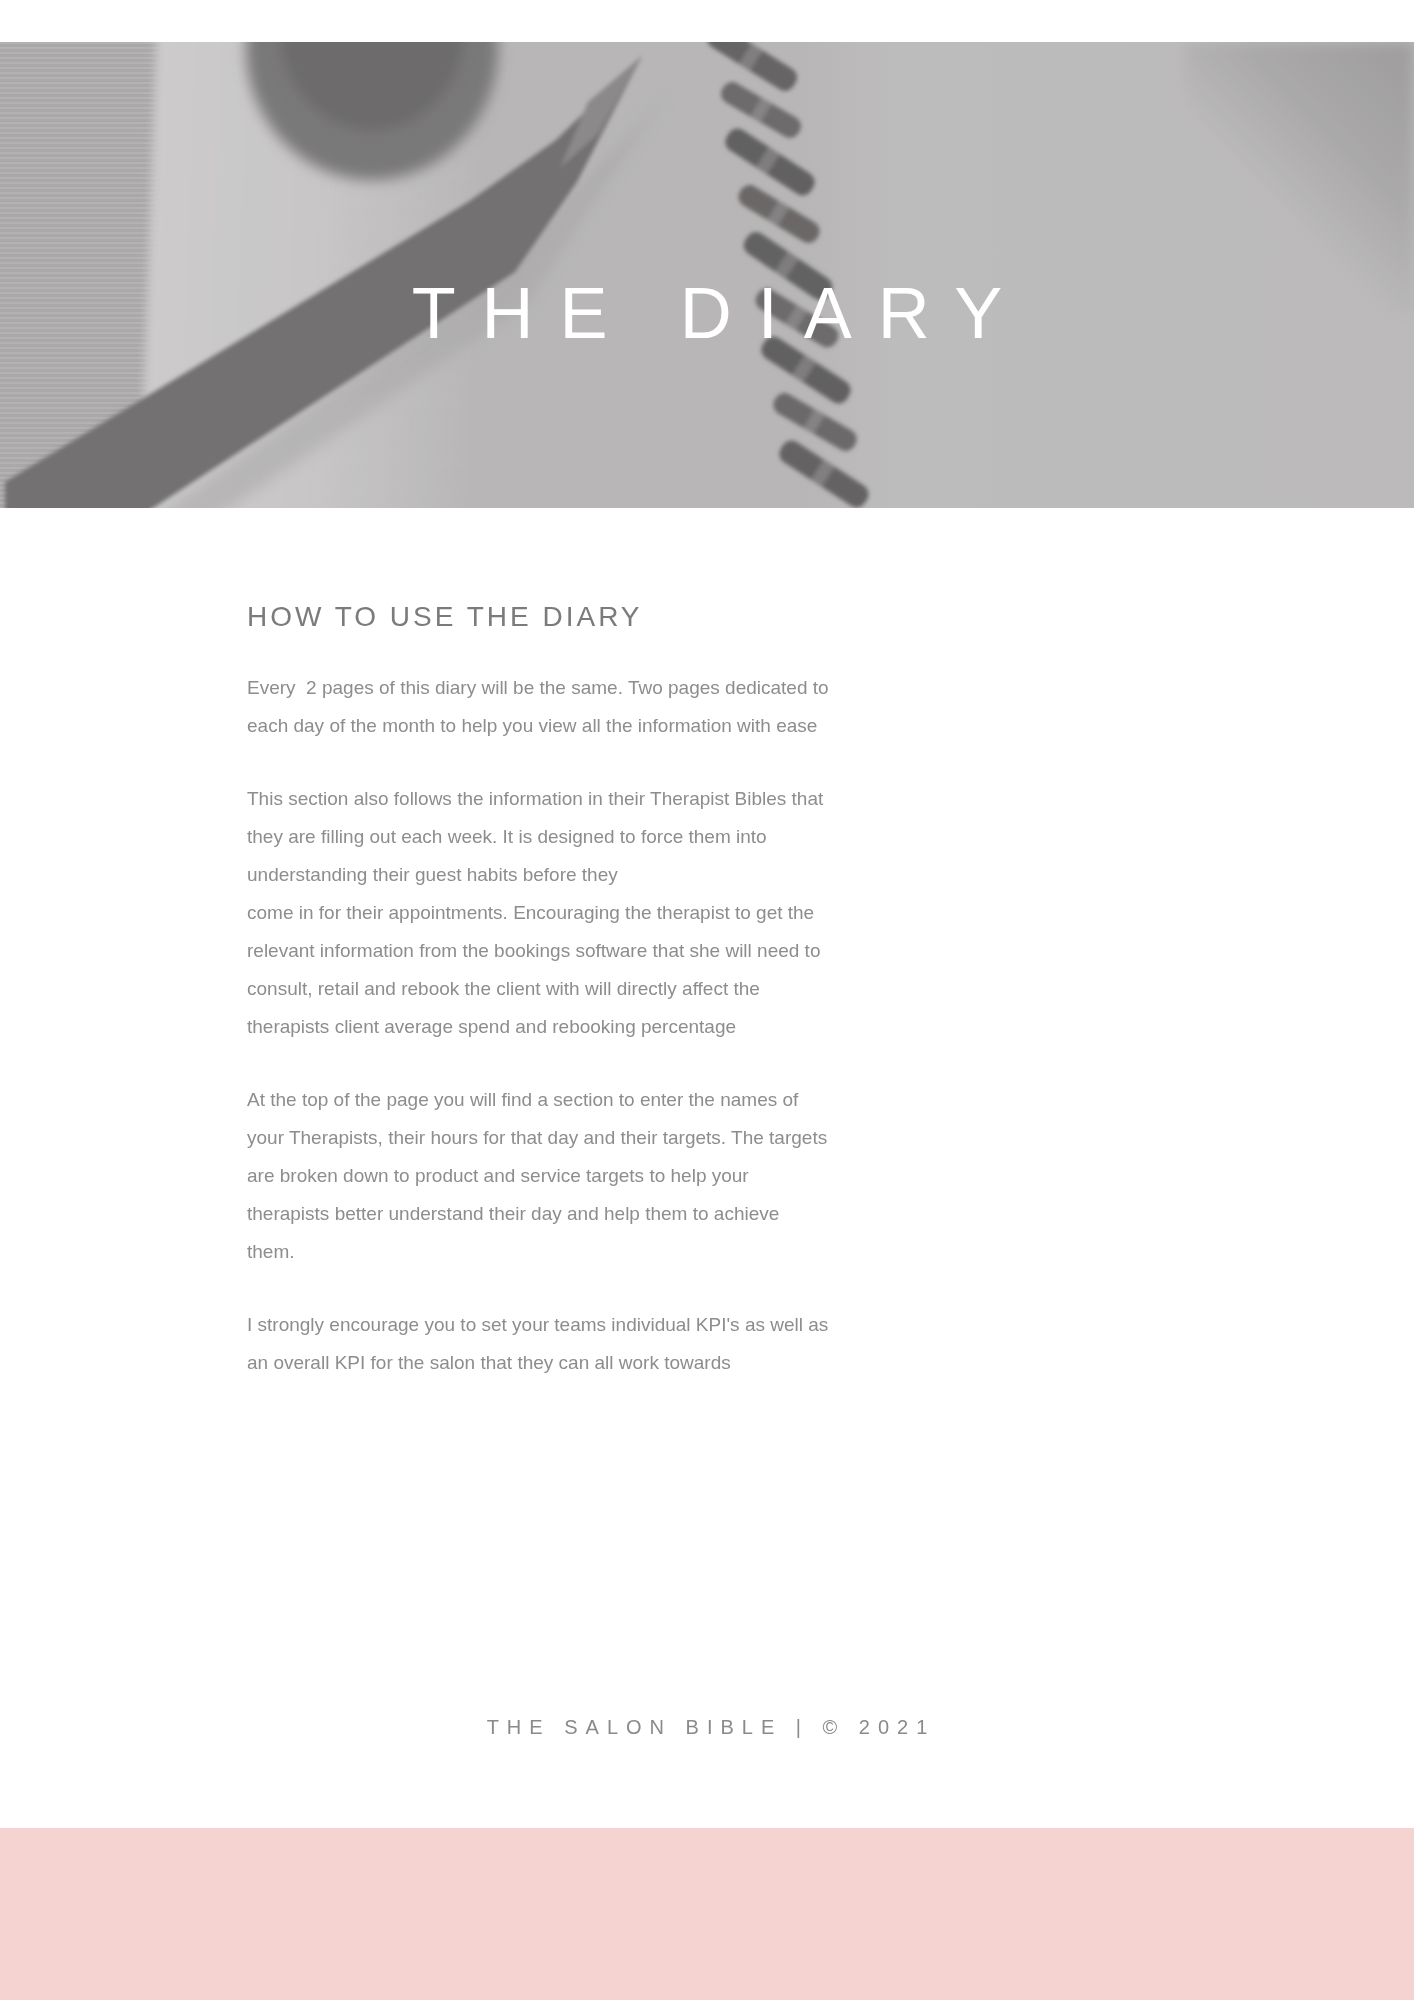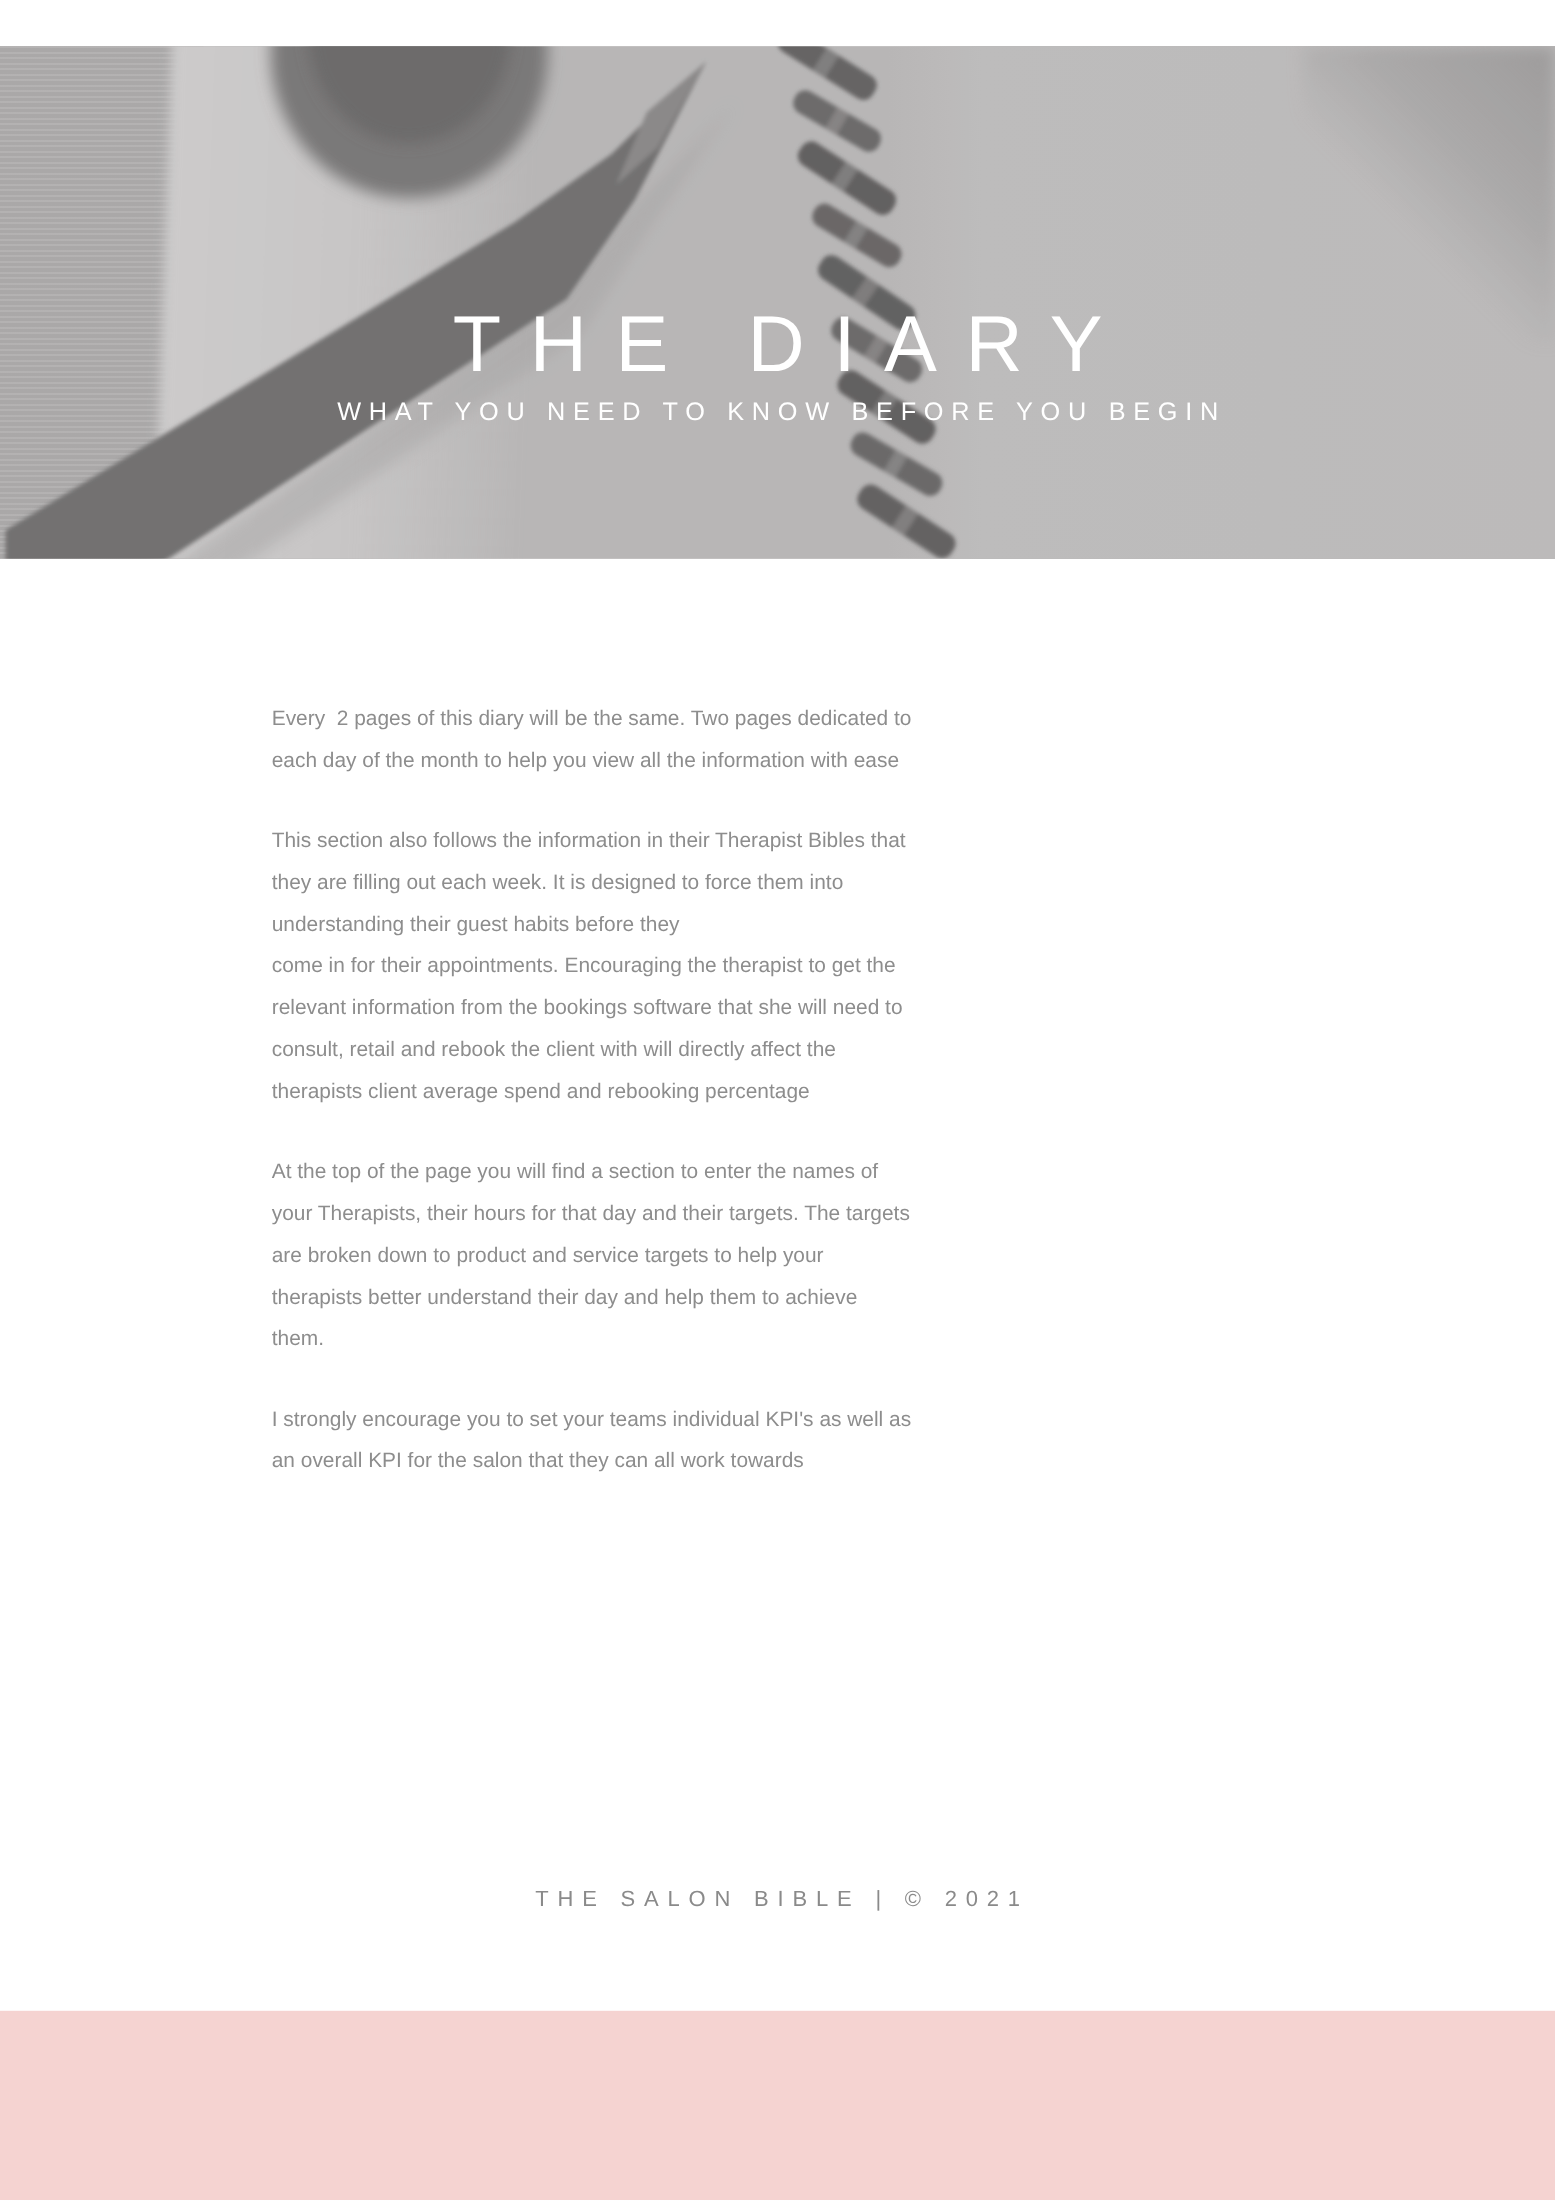--- a/index.html
+++ b/index.html
@@ -145,24 +145,24 @@
         <g transform="translate(824,432) rotate(33)">
             <rect x="-50" y="-12" width="100" height="24" rx="10" fill="#4c4a4a"></rect>
             <rect x="-8" y="-12" width="13" height="24" fill="#757373" opacity="0.8"></rect>
           </g>
       </g>
     </svg>
 
     <div class="hero-overlay"></div>
 
     <h1 class="hero-title">THE DIARY</h1>
-    <div class="hero-subtitle">WHAT YOU NEED TO KNOW BEFORE YOU BEGIN</div>
   </div>
 
   <div class="article">
+    <h2 class="section-heading">HOW TO USE THE DIARY</h2>
     <p>Every  2 pages of this diary will be the same. Two pages dedicated to
 each day of the month to help you view all the information with ease</p>
     <p>This section also follows the information in their Therapist Bibles that
 they are filling out each week. It is designed to force them into
 understanding their guest habits before they
 come in for their appointments. Encouraging the therapist to get the
 relevant information from the bookings software that she will need to
 consult, retail and rebook the client with will directly affect the
 therapists client average spend and rebooking percentage</p>
     <p>At the top of the page you will find a section to enter the names of

